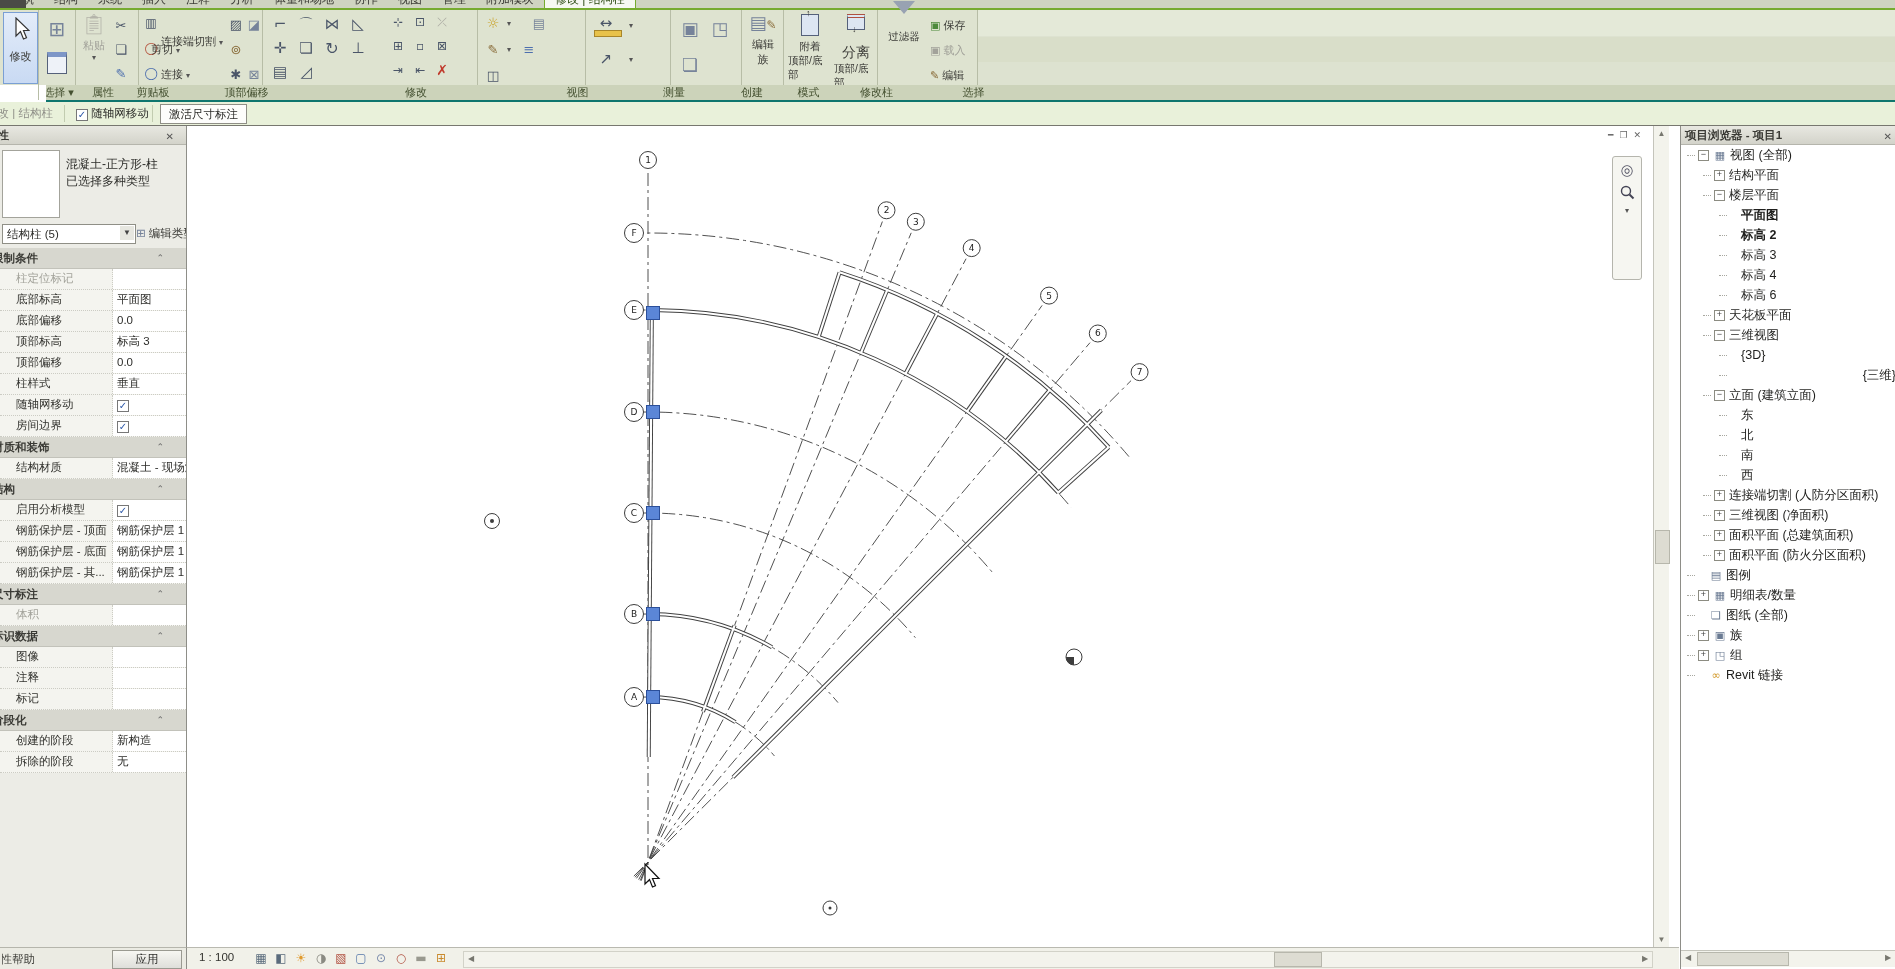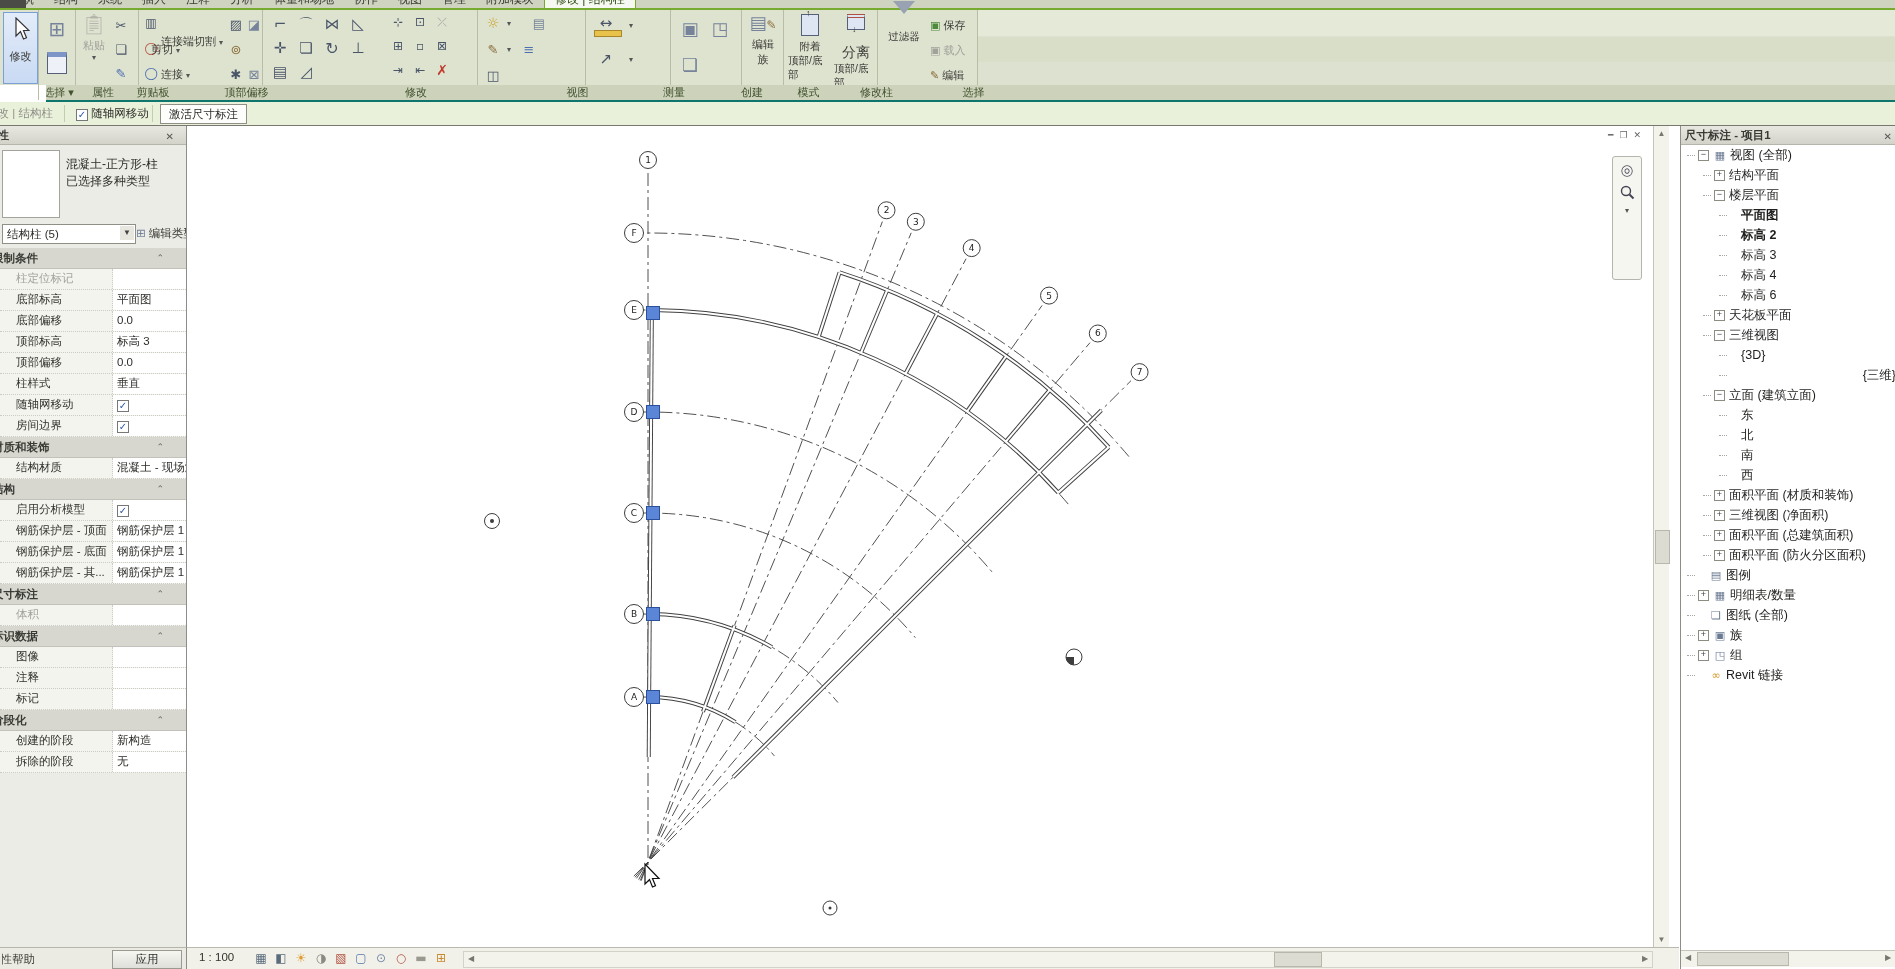--- a/index.html
+++ b/index.html
@@ -501,21 +501,21 @@
       </div>
     <div id="hscroll">
       <span class="harr" style="left:0">◀</span>
       <div id="hthumb"></div>
       <span class="harr" style="right:0">▶</span>
     </div>
   </div>
 
   <div class="ab" id="browser">
     <div id="btitle">
-      <span>尺寸标注 - 项目1</span>
+      <span>项目浏览器 - 项目1</span>
       <span id="bclose">✕</span>
     </div>
     <div id="btree">
         <div class="trow" style="padding-left: 6px;">
           <span class="dots"></span>
           <span class="exp">−</span>
           <span class="ticon">▦</span>
           <span>视图 (全部)</span>
         </div>
         <div class="trow" style="padding-left: 22px;">
@@ -594,21 +594,21 @@
           <span>南</span>
         </div>
         <div class="trow" style="padding-left: 38px;">
           <span class="dots"></span>
           <span class="noexp"></span>
           <span>西</span>
         </div>
         <div class="trow" style="padding-left: 22px;">
           <span class="dots"></span>
           <span class="exp">+</span>
-          <span>面积平面 (材质和装饰)</span>
+          <span>连接端切割 (人防分区面积)</span>
         </div>
         <div class="trow" style="padding-left: 22px;">
           <span class="dots"></span>
           <span class="exp">+</span>
           <span>三维视图 (净面积)</span>
         </div>
         <div class="trow" style="padding-left: 22px;">
           <span class="dots"></span>
           <span class="exp">+</span>
           <span>面积平面 (总建筑面积)</span>

